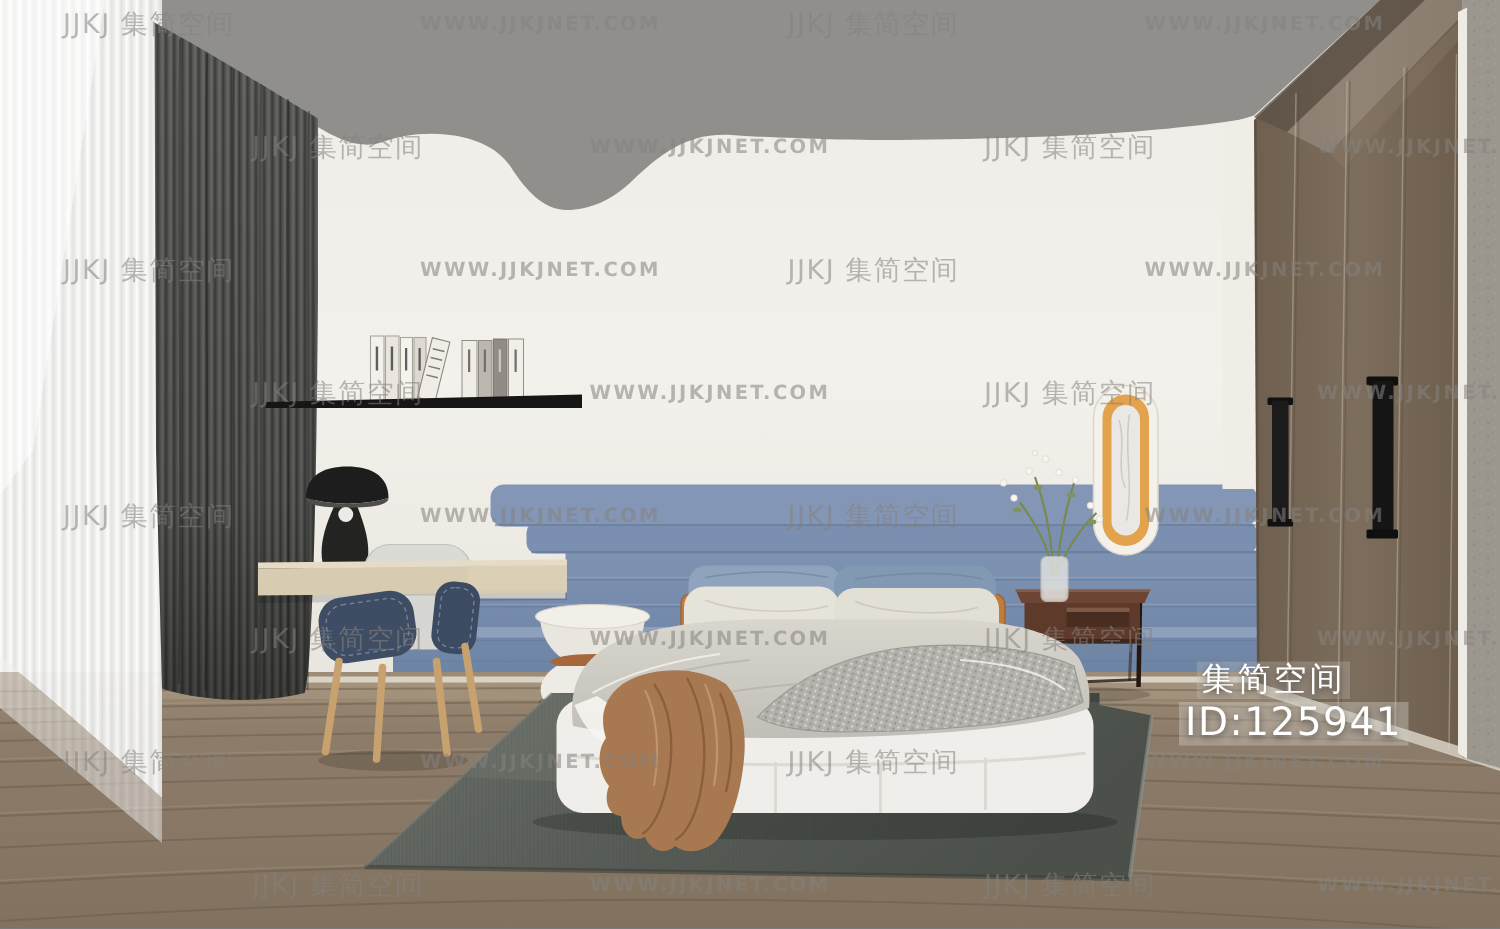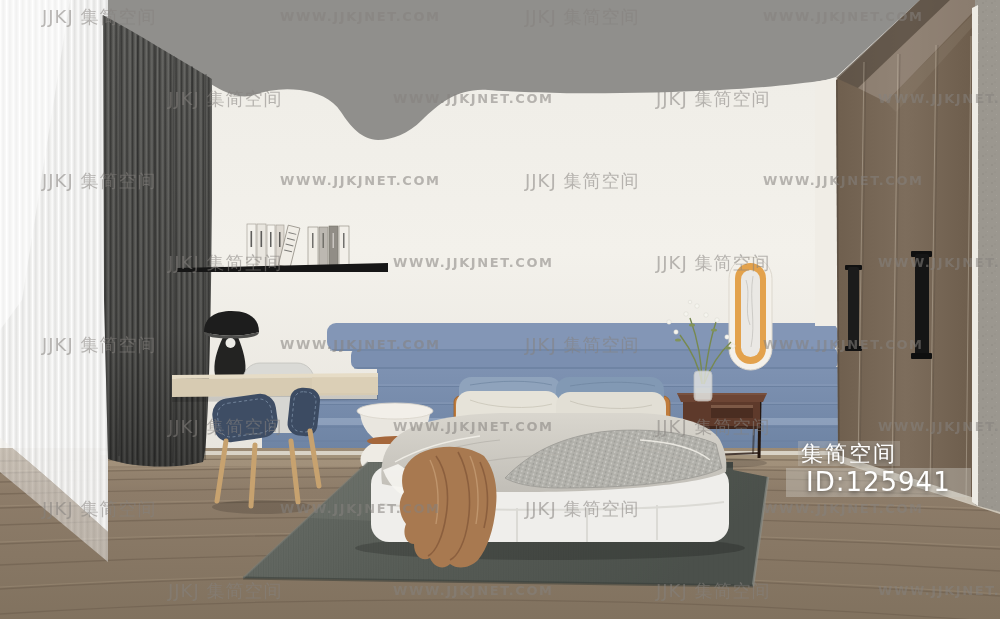--- a/index.html
+++ b/index.html
@@ -11,21 +11,21 @@
   #scene-svg{position:absolute;left:0;top:0;}
   #watermark-layer{position:absolute;left:0;top:0;width:1000px;height:619px;pointer-events:none;}
   .wm{position:absolute;white-space:nowrap;line-height:20px;}
   .wm-url{font-size:13px;letter-spacing:1.6px;font-weight:700;}
   .wm-logo{font-size:18px;letter-spacing:1px;font-weight:400;}
   #brand{
     position:absolute;left:786px;top:441px;color:#ffffff;
     text-shadow:0 2px 5px rgba(0,0,0,.45);line-height:1.05;
   }
   #brand .line1{font-size:22px;letter-spacing:2px;display:inline-block;background:rgba(200,197,190,.30);padding:1px 3px;margin-left:12px;}
-  #brand .line2{font-size:26px;letter-spacing:1px;display:inline-block;background:rgba(205,202,195,.42);padding:1px 20px;margin-top:2px;}
+  #brand .line2{font-size:26px;letter-spacing:1px;display:inline-block;background:rgba(205,202,195,.42);padding:1px 4px;margin-top:2px;}
 </style>
 </head>
 <body>
 
 <div id="stage">
 
 <svg id="scene-svg" width="1000" height="619" viewBox="0 0 1000 619" xmlns="http://www.w3.org/2000/svg">
   <defs>
     <linearGradient id="wallG" x1="0" y1="0" x2="0" y2="1">
       <stop offset="0" stop-color="#eeece6"></stop>

